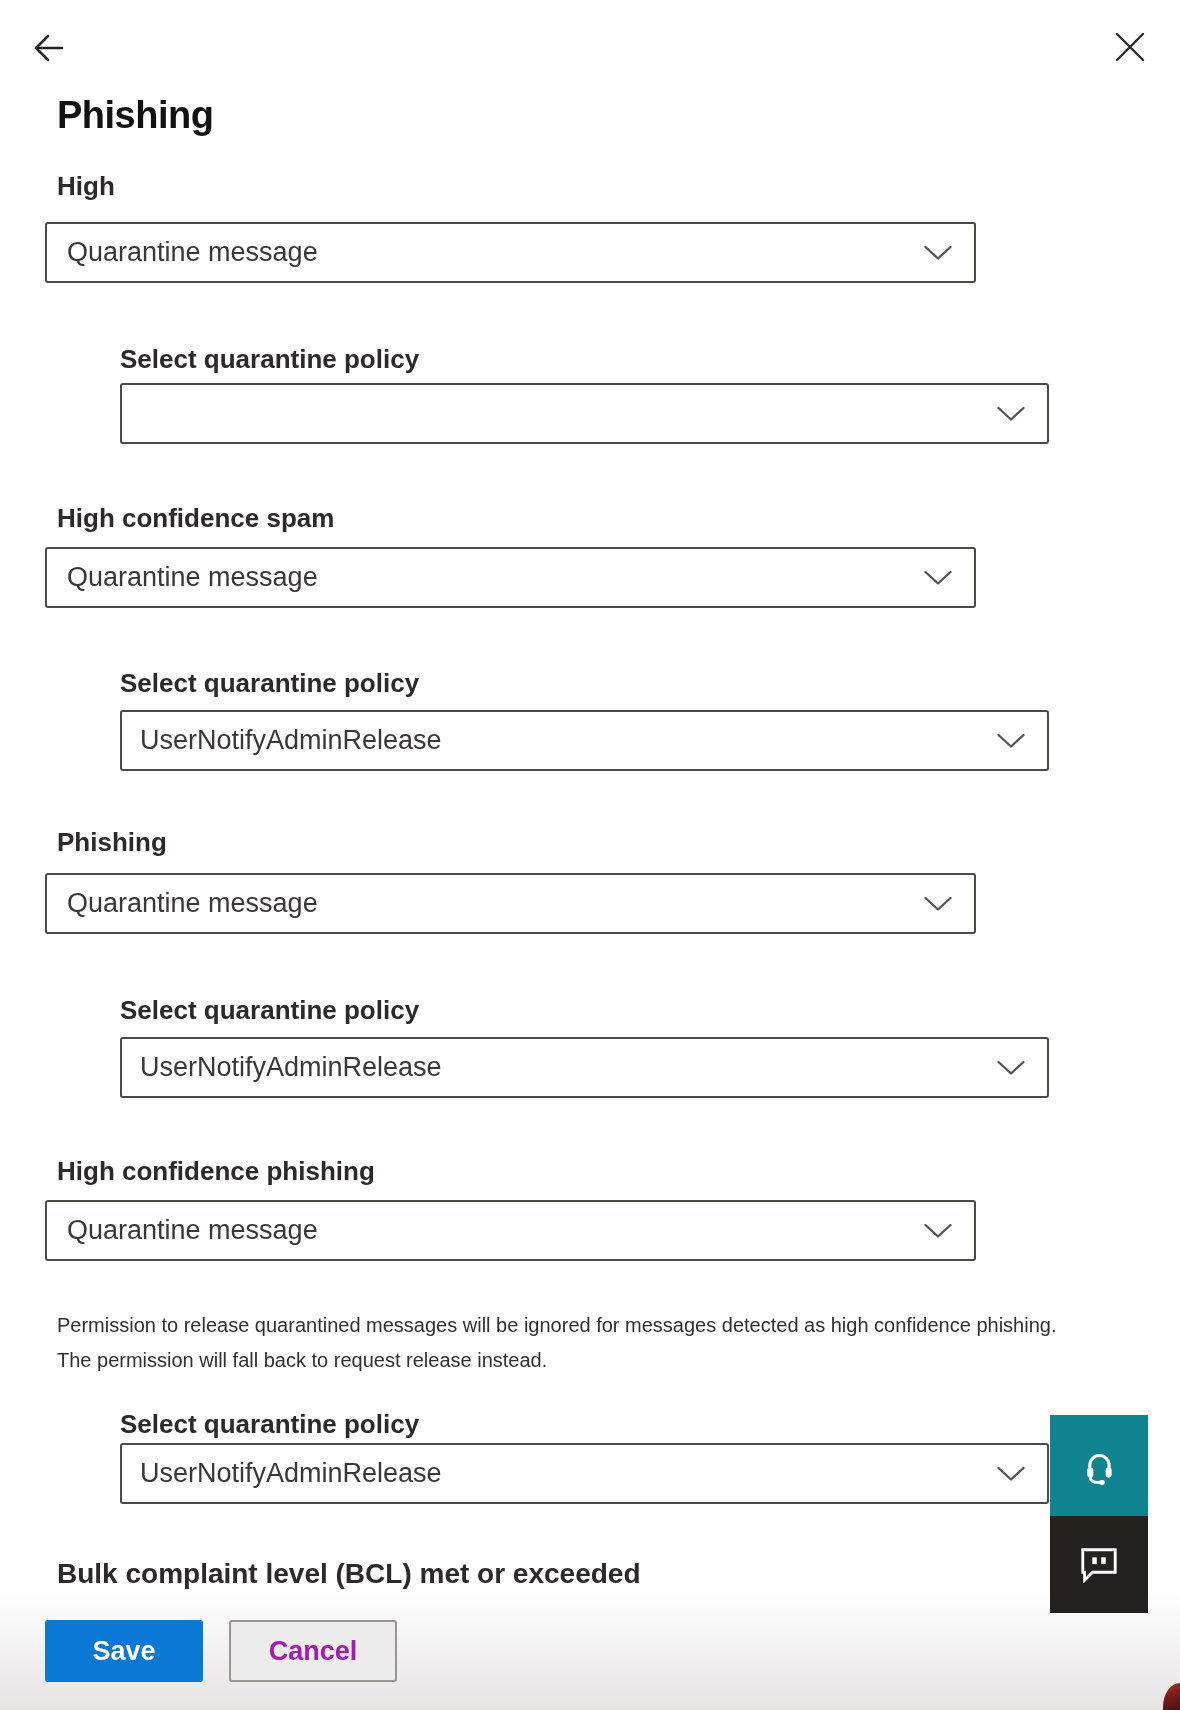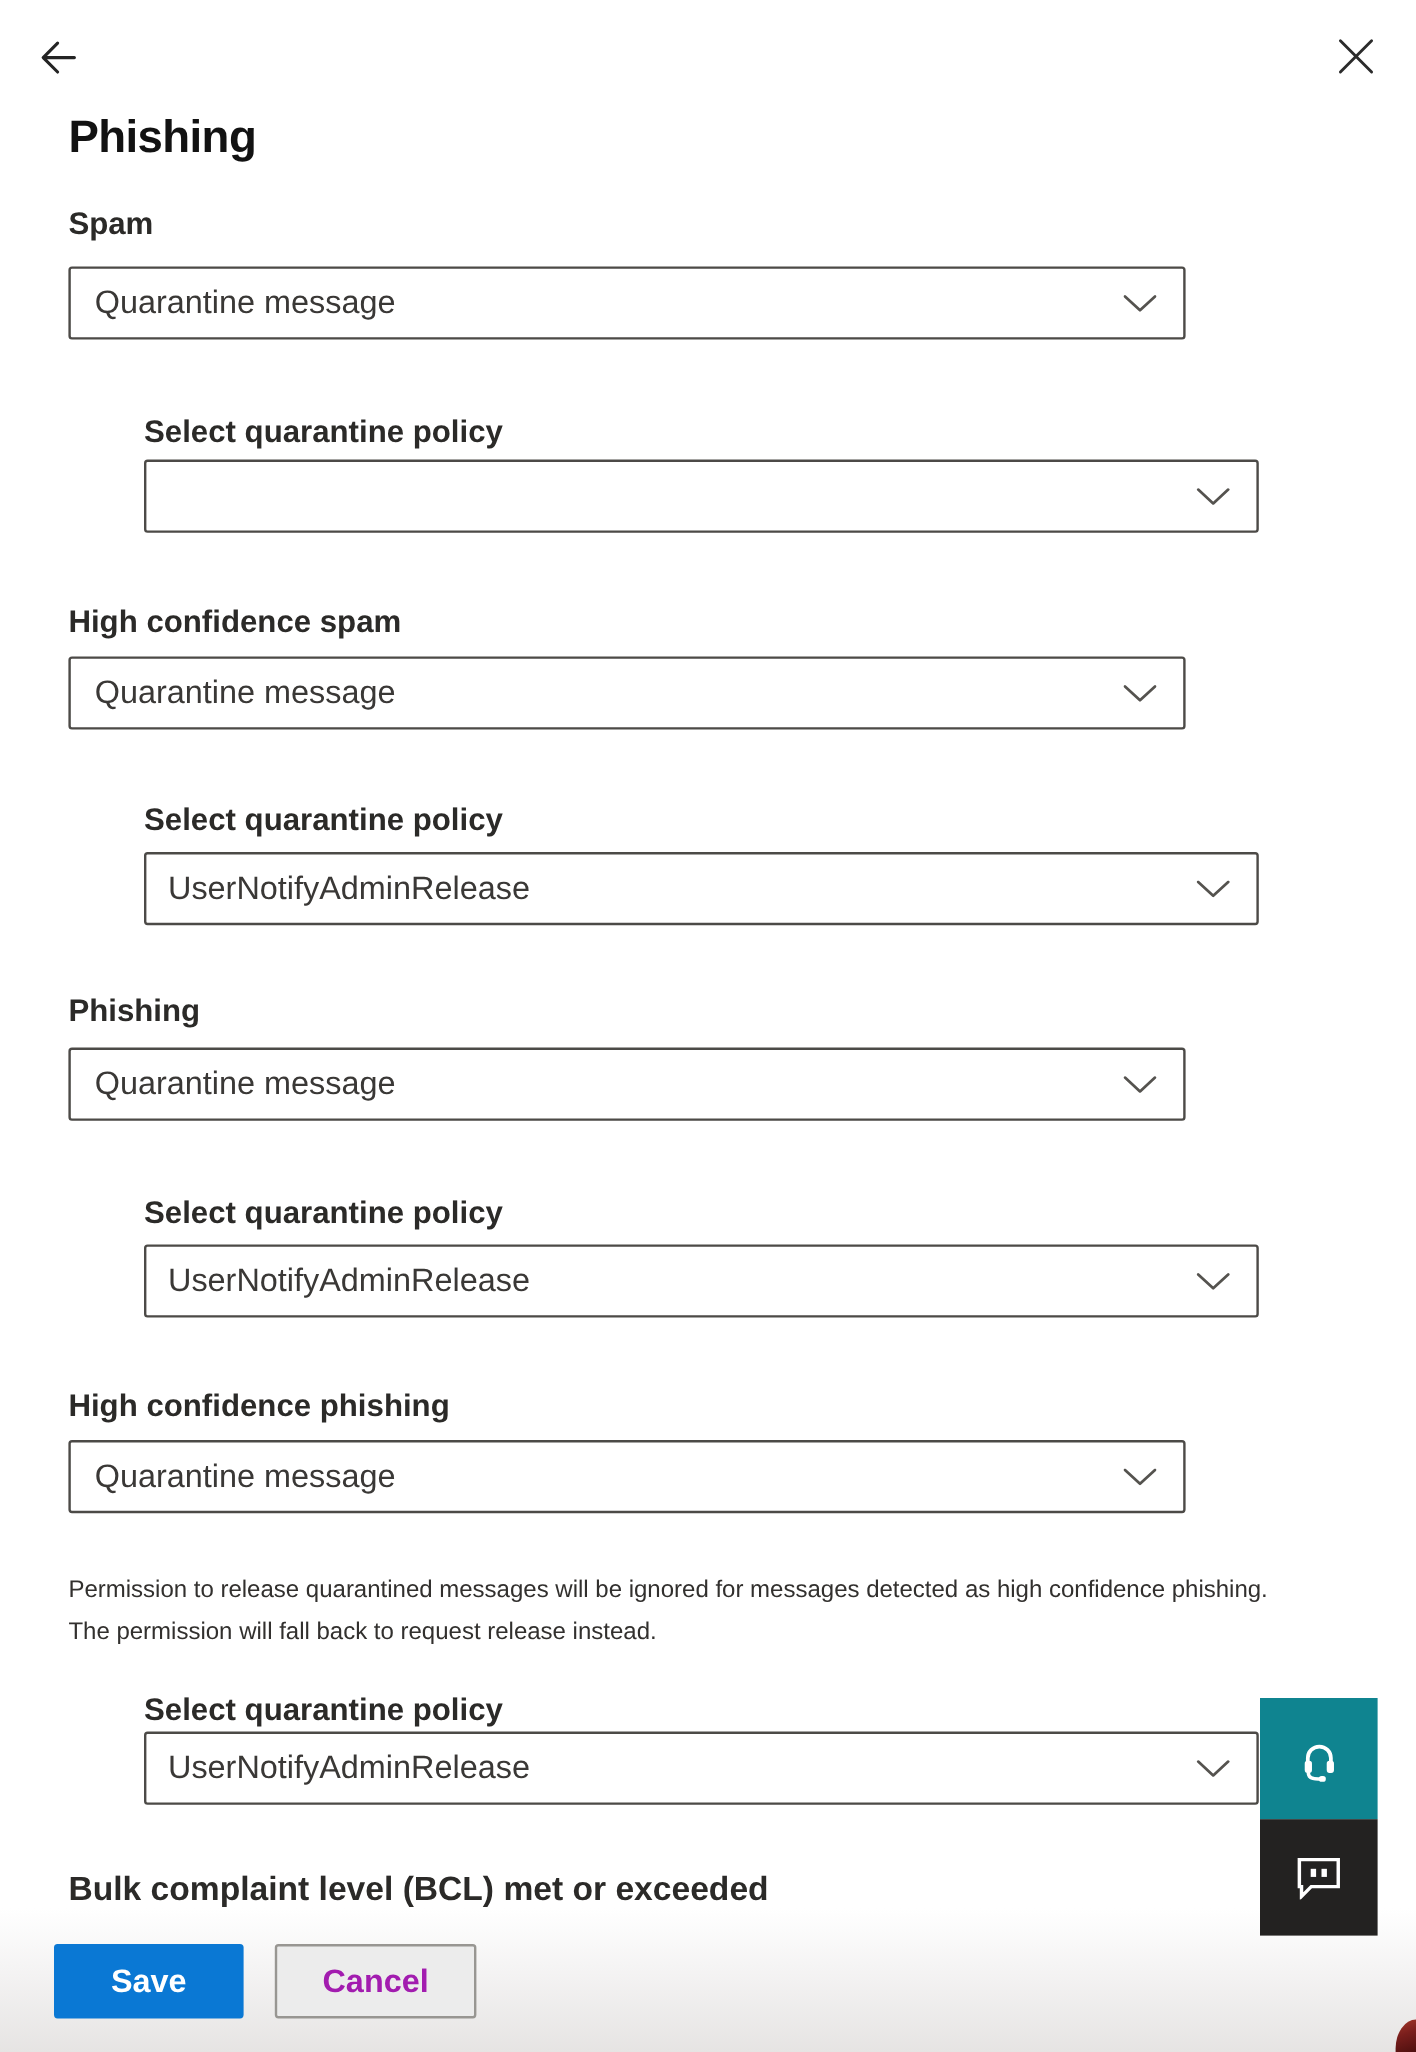--- a/index.html
+++ b/index.html
@@ -39,21 +39,21 @@
   .combobox{
     position:absolute;
     height:61px;
     background:#ffffff;
     border:2px solid #4c4a47;
     border-radius:3px;
     box-sizing:border-box;
     cursor:pointer;
   }
   .main .field-label{left:57px;}
-  .main .combobox{left:57px;width:931px;}
+  .main .combobox{left:45px;width:931px;}
   .indent .field-label{left:120px;}
   .indent .combobox{left:120px;width:929px;}
   .combobox-value{
     position:absolute;left:20px;top:0;bottom:0;
     display:flex;align-items:center;
     font-size:27px;color:#3a3836;
     white-space:nowrap;
   }
   .indent .combobox-value{left:18px;}
   .chevron{
@@ -135,21 +135,21 @@
   <span>
     <svg width="34" height="32" viewBox="0 0 34 32">
       <path d="M4 3 L30 29 M30 3 L4 29" fill="none" stroke="#2b2b2b" stroke-width="2.4" stroke-linecap="round"></path>
     </svg>
   </span>
 </button>
 
 <div class="page-title">Phishing</div>
 
 <div id="fields-host"><div class="field-group main">
-    <div class="field-label" style="top: 170px;">Spam</div>
+    <div class="field-label" style="top: 170px;">High</div>
     <div class="combobox" style="top: 222px;">
       <span class="combobox-value">Quarantine message</span>
       <span class="chevron">
         <svg width="28" height="15" viewBox="0 0 28 15">
           <path d="M1.5 1.5 L14 13 L26.5 1.5" fill="none" stroke="#55534f" stroke-width="2.3" stroke-linecap="round" stroke-linejoin="round"></path>
         </svg>
       </span>
     </div>
   </div><div class="field-group indent">
     <div class="field-label" style="top: 343px;">Select quarantine policy</div>

